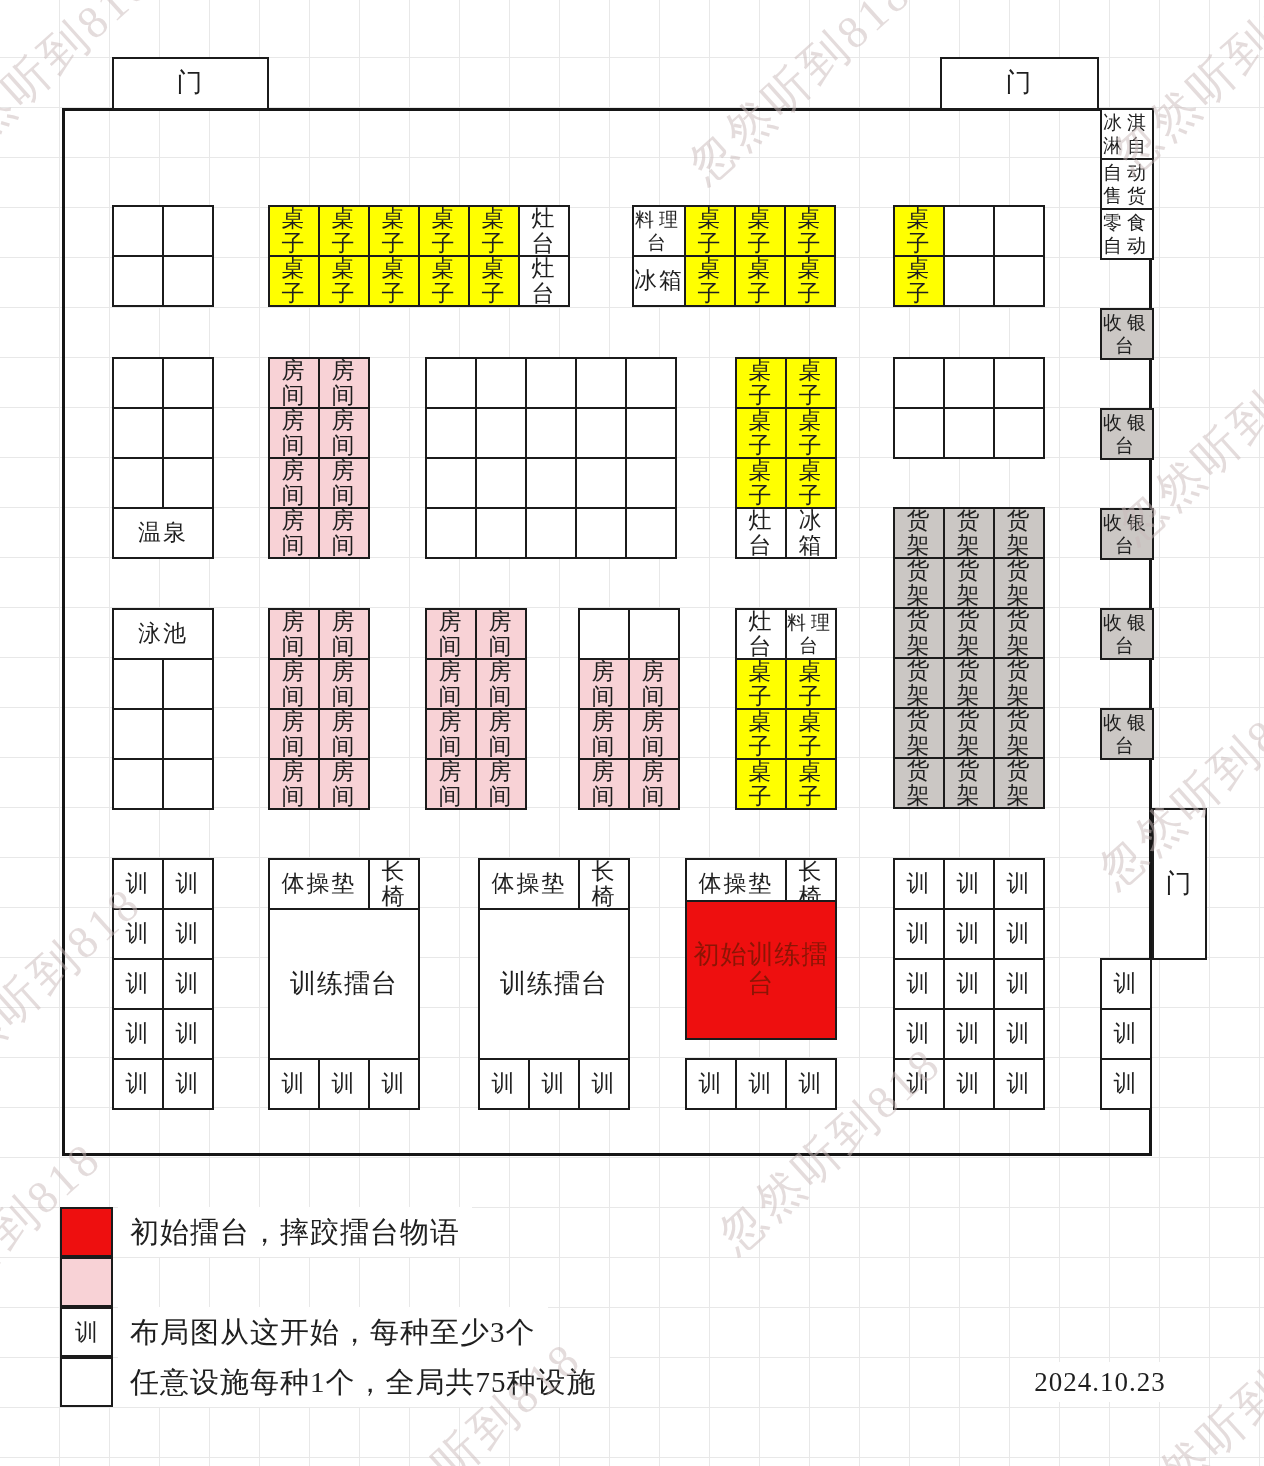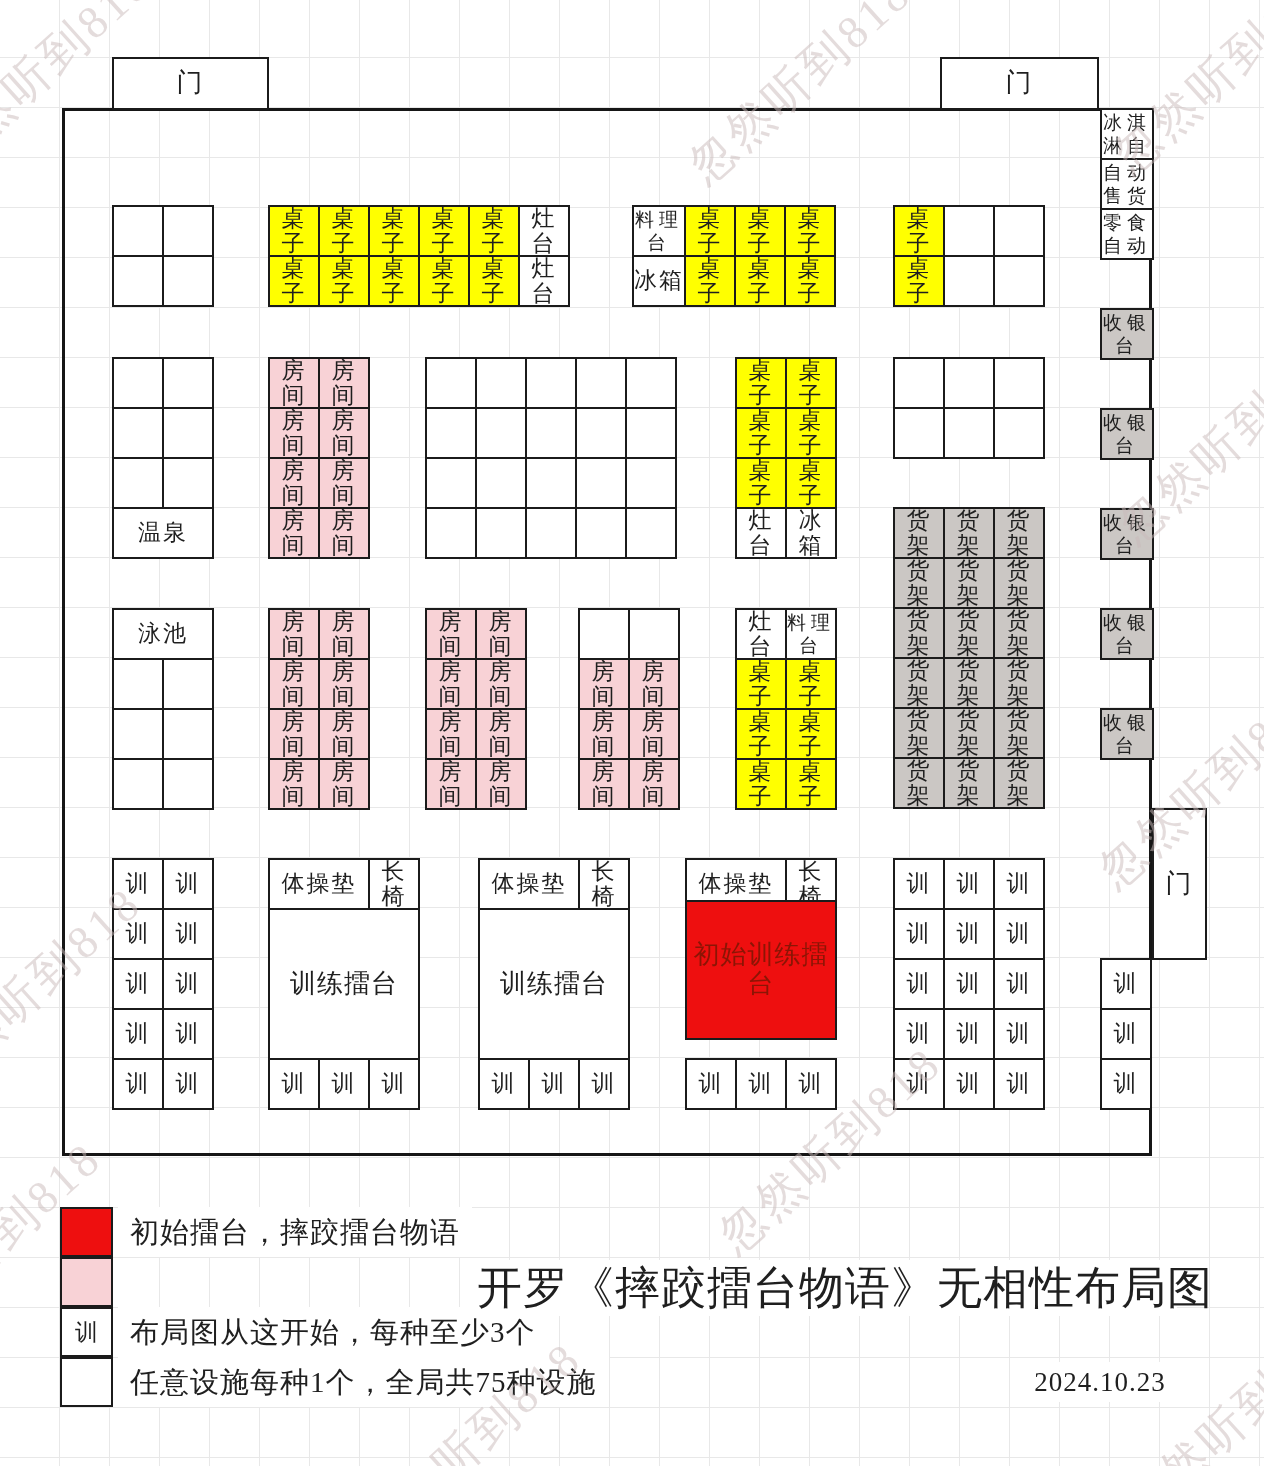--- a/index.html
+++ b/index.html
@@ -310,15 +310,14 @@
     <div class="lg-sw sw-pink" style="top:1257px"></div>
     <div class="lg-tx" style="top:1325px">日式房间或西式房间</div>
 
     <div class="lg-sw" style="top:1307px">训</div>
     <div class="lg-tx" style="top:1307px">布局图从这开始，每种至少3个</div>
 
     <div class="lg-sw" style="top:1357px"></div>
     <div class="lg-tx" style="top:1357px">任意设施每种1个，全局共75种设施</div>
   </div>
 
-  <div id="map-title">开罗《摔跤擂台物语》无相性布局图</div>
   <div id="map-date">2024.10.23</div>
 </div>
 
 </body></html>

